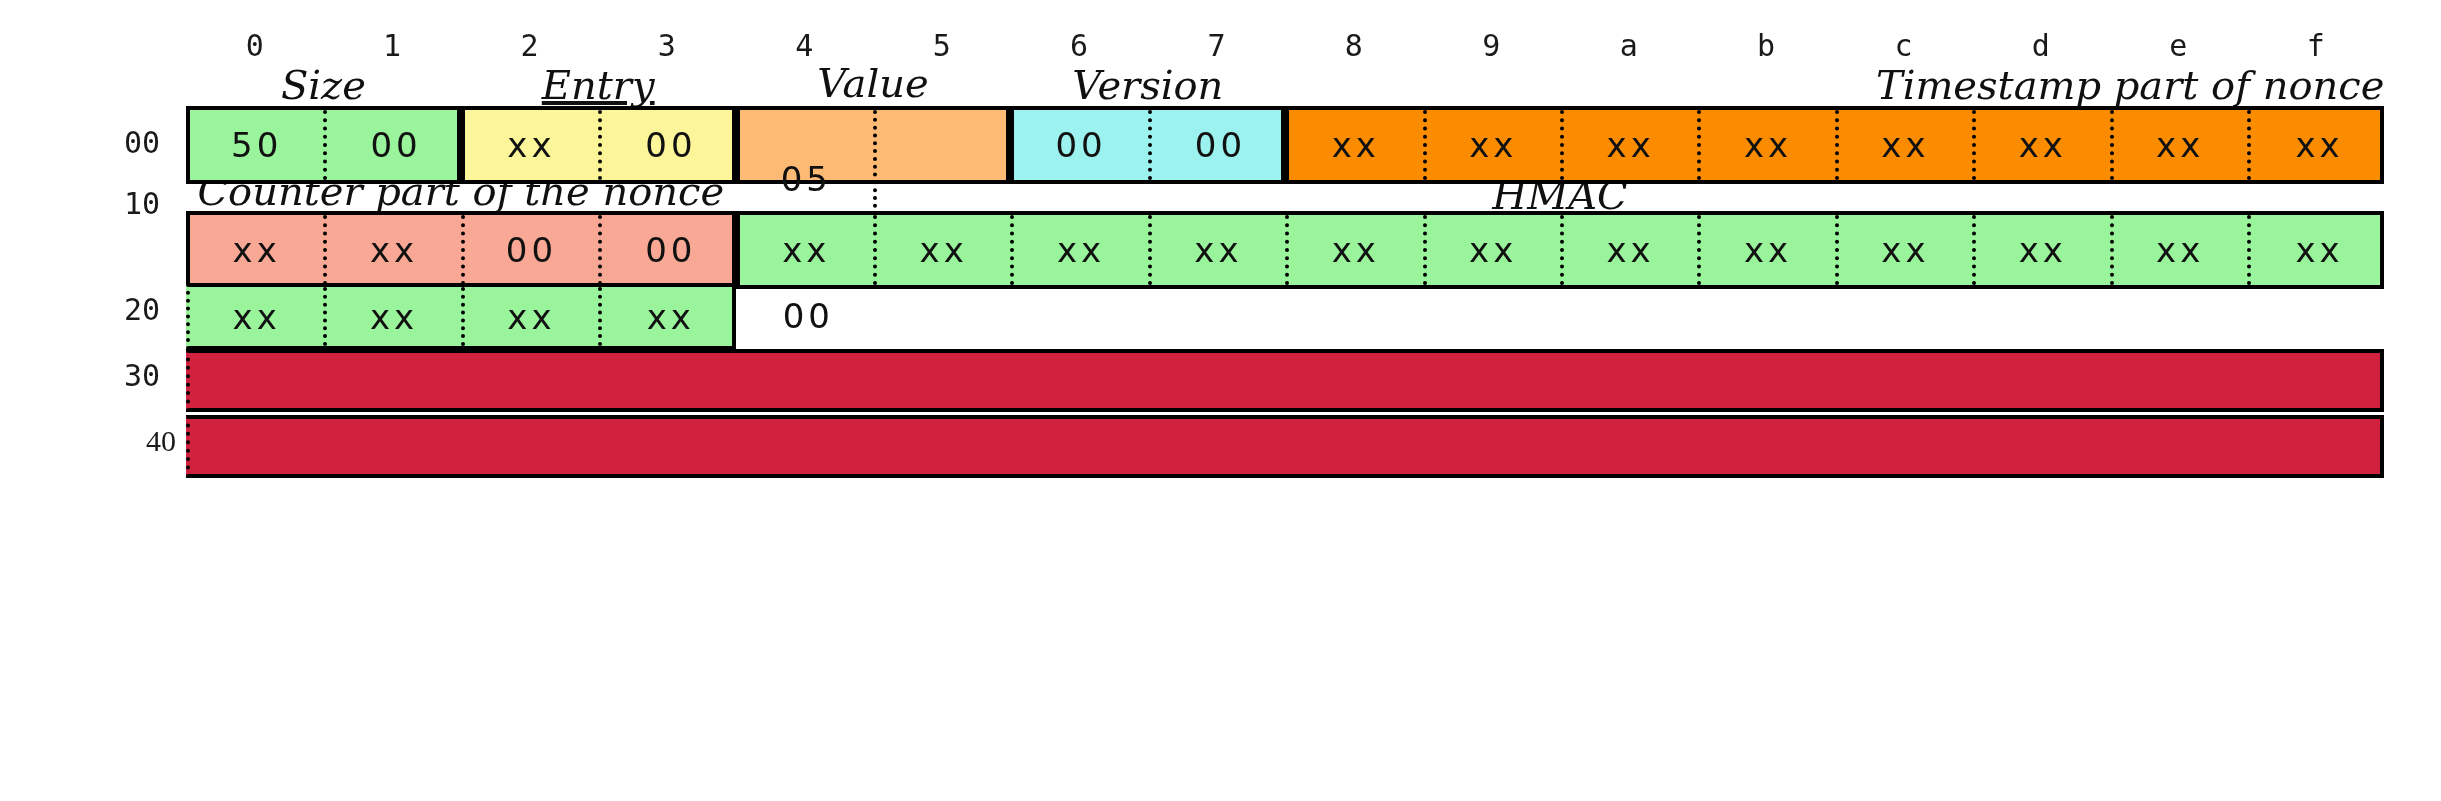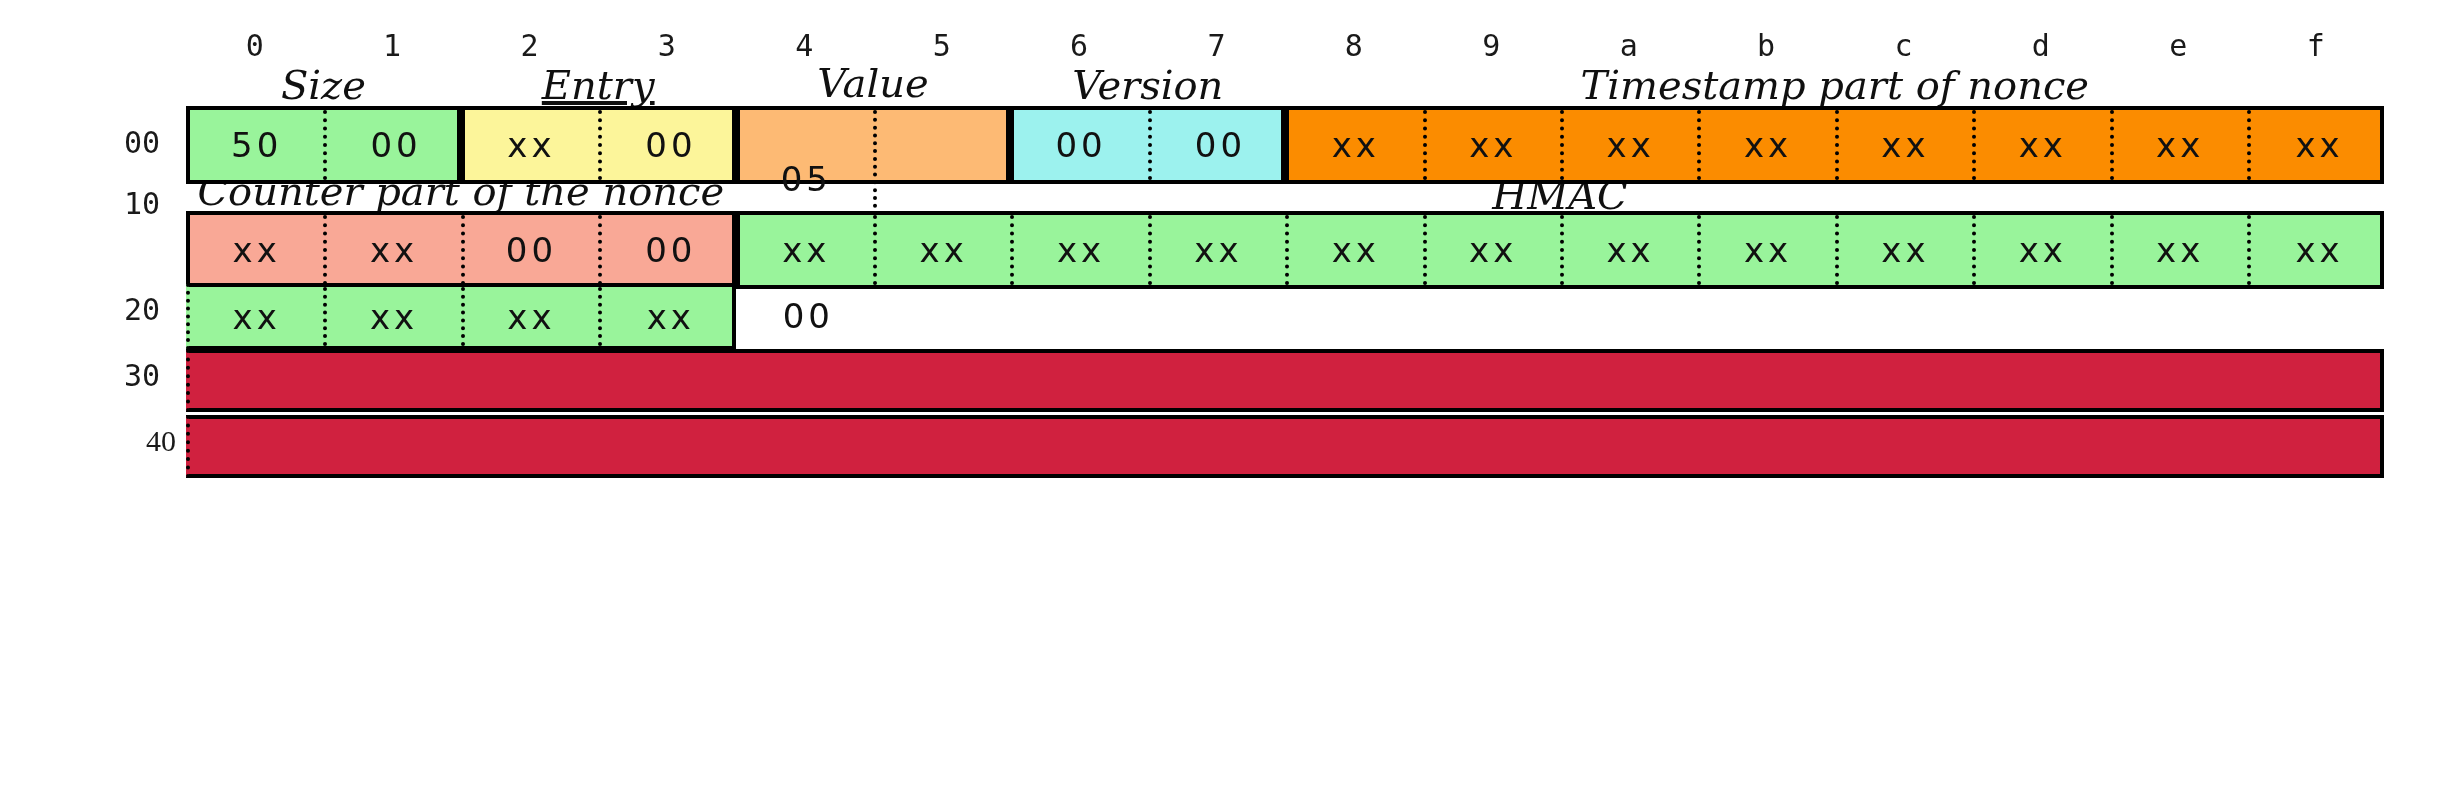--- a/index.html
+++ b/index.html
@@ -94,21 +94,21 @@
       <div class="colhdr" style="left: 1972.2px;">d</div>
       <div class="colhdr" style="left: 2109.6px;">e</div>
       <div class="colhdr" style="left: 2247px;">f</div>
     </div>
 
   <div id="captions">
       <div class="caption" style="left: 186px; width: 274.8px; top: 62px;">Size</div>
       <div class="caption" style="left: 460.8px; width: 274.8px; top: 62px; text-decoration: underline;">Entry</div>
       <div class="caption" style="left: 735.6px; width: 274.8px; top: 48px; margin-top: 12px;">Value</div>
       <div class="caption" style="left: 1010.4px; width: 274.8px; top: 62px;">Version</div>
-      <div class="caption" style="left: 1285.2px; width: 1099.2px; top: 62px;">Timestamp part of nonce</div>
+      <div class="caption" style="left: 1285.2px; width: 1099.2px; top: 62px; text-align: right;">Timestamp part of nonce</div>
       <div class="caption" style="left: 186px; width: 549.6px; top: 168px; font-style: italic;">Counter part of the nonce</div>
       <div class="caption" style="left: 735.6px; width: 1648.8px; top: 172px;">HMAC</div>
     </div>
 
   <div id="row-labels">
       <div class="rowlbl" style="left: 90px; top: 125px;">00</div>
       <div class="rowlbl" style="left: 90px; top: 186px;">10</div>
       <div class="rowlbl" style="left: 90px; top: 292px;">20</div>
       <div class="rowlbl" style="left: 90px; top: 358px;">30</div>
       <div class="rowlbl" style="left: 106px; top: 424px; font-family: Liberation Serif, serif;">40</div>

